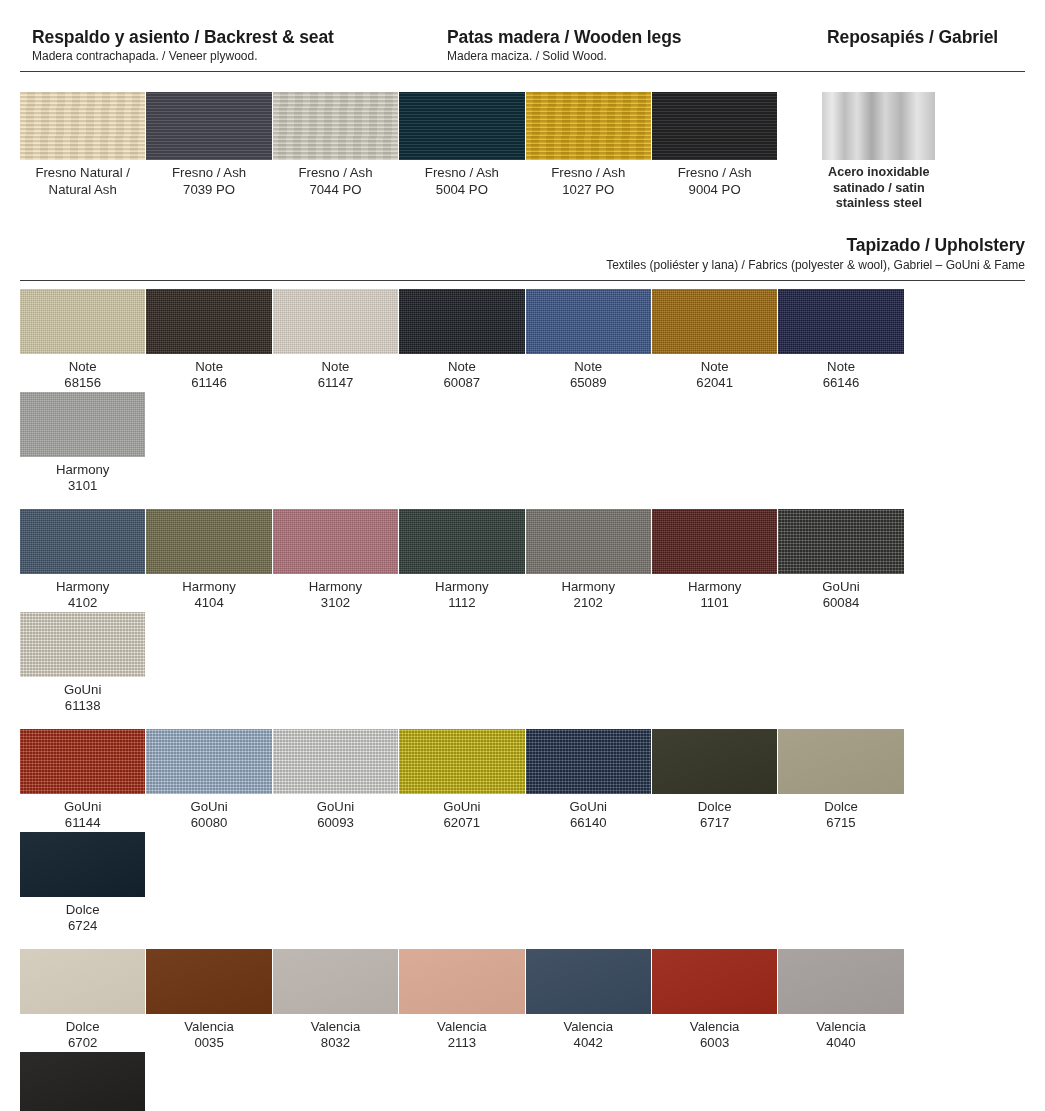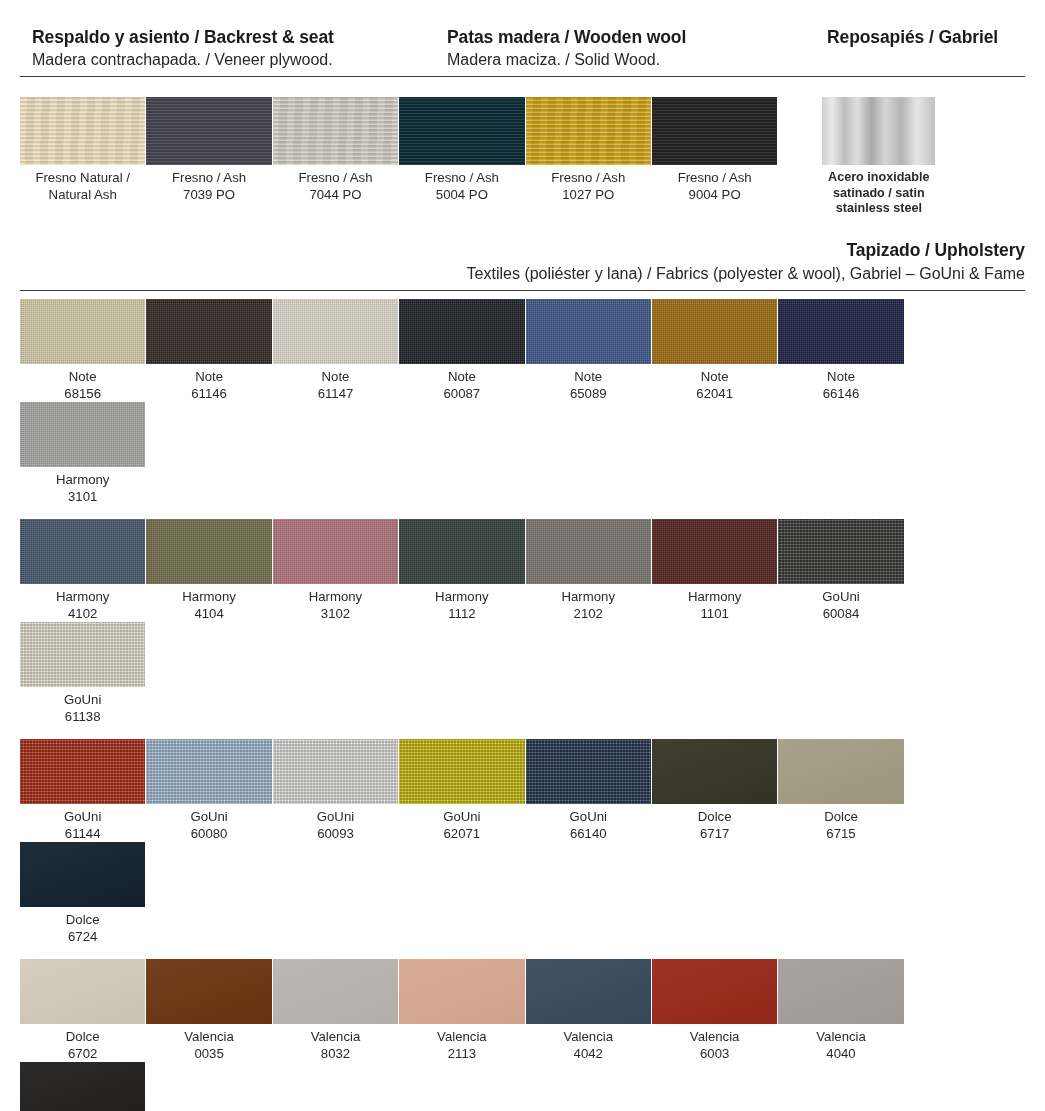--- a/index.html
+++ b/index.html
@@ -14,21 +14,21 @@
   .page{position:relative;width:1045px;height:1111px;padding:0;box-sizing:border-box;}
 
   
   .headrow{display:flex;align-items:flex-start;padding:0 20px;}
   .headblock{flex:0 0 auto;}
   .h-title{
     font-size:17.5px;font-weight:700;letter-spacing:-0.1px;
     color:#1b1b1b;line-height:1.33;white-space:nowrap;
   }
   .h-sub{
-    font-size:16px;font-weight:400;color:#272727;line-height:1.32;white-space:nowrap;
+    font-size:12px;font-weight:400;color:#272727;line-height:1.32;white-space:nowrap;
   }
   .rule{height:1px;background:#3a3a3a;margin:6px 20px 0 20px;}
 
   .sect{margin-top:0;}
   .sect-head{padding:0 20px;text-align:right;}
   .sect-head .h-title{margin-bottom:1px;}
 
   
   .grid{display:flex;flex-wrap:wrap;padding:0 20px;box-sizing:border-box;}
   .cellwrap{width:126.4px;box-sizing:border-box;padding-right:1px;}
@@ -75,21 +75,21 @@
 <body>
 
 <div class="page">
 
   <div class="headrow" style="margin-top:26px;padding-left:32px;">
     <div class="headblock" style="width:415px;">
       <div class="h-title">Respaldo y asiento / Backrest &amp; seat</div>
       <div class="h-sub">Madera contrachapada. / Veneer plywood.</div>
     </div>
     <div class="headblock" style="width:380px;">
-      <div class="h-title">Patas madera / Wooden wool</div>
+      <div class="h-title">Patas madera / Wooden legs</div>
       <div class="h-sub">Madera maciza. / Solid Wood.</div>
     </div>
     <div class="headblock">
       <div class="h-title">Reposapiés / Gabriel</div>
     </div>
   </div>
   <div class="rule"></div>
 
   <div class="grid" style="margin-top:20px;">
     <div class="cellwrap">

